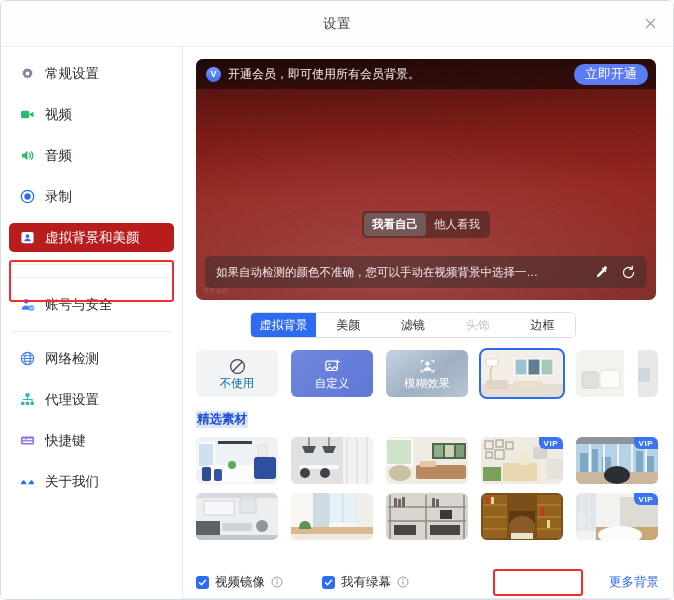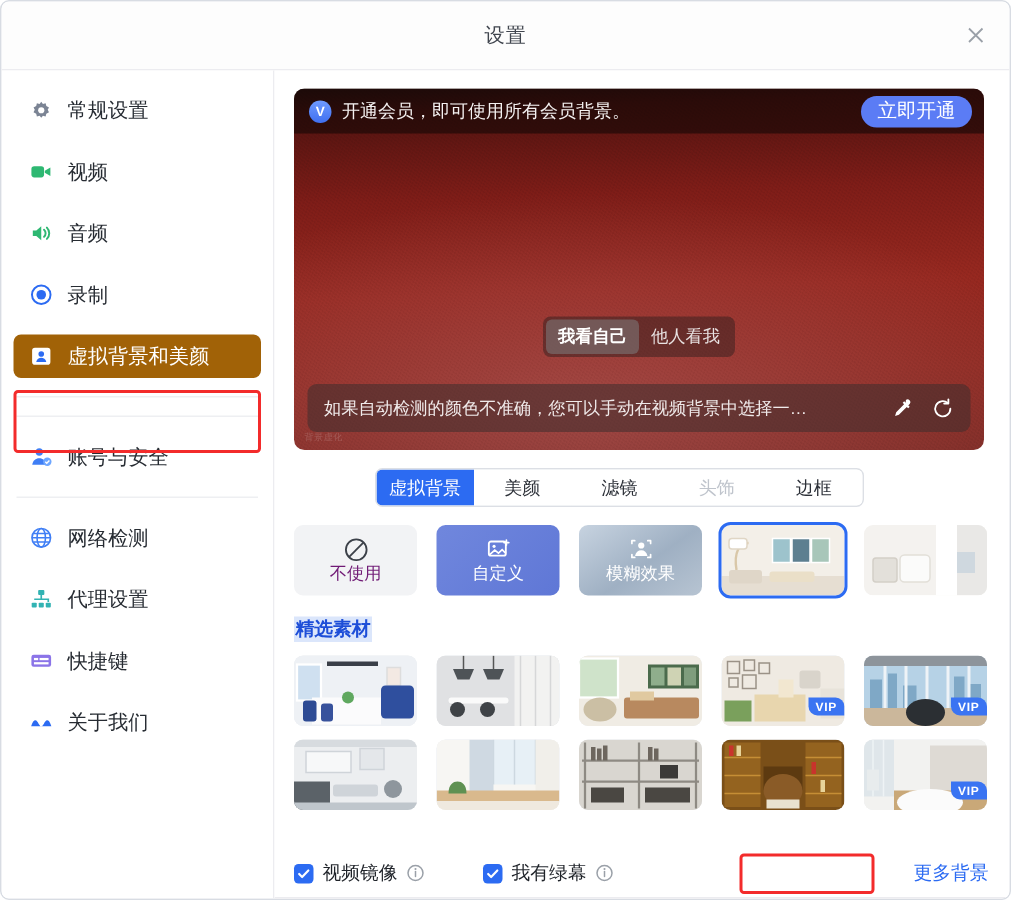--- a/index.html
+++ b/index.html
@@ -36,21 +36,21 @@
   .sidebar{
     width:182px;flex:0 0 182px;background:#fff;
     border-right:1px solid #ececf0;
     padding-top:12px;box-sizing:border-box;position:relative;
   }
   .nav-item{
     height:29px;margin:0 8px;padding:0 10px;border-radius:5px;
     display:flex;align-items:center;gap:10px;cursor:pointer;
     font-size:13.5px;color:#272c33;margin-bottom:12px;
   }
-  .nav-item.active{background:#a16207;color:#fff;}
+  .nav-item.active{background:#b91c1c;color:#fff;}
   .nav-ico{
     width:16px;height:16px;flex:0 0 16px;
     display:flex;align-items:center;justify-content:center;
   }
   .nav-ico svg{display:block;}
   .nav-lbl{white-space:nowrap;}
   .nav-sep{height:1px;background:#eeeff2;margin:0 10px 12px 10px;}
   .hl-box{
     position:absolute;border:2px solid #f32b2b;border-radius:3px;
     pointer-events:none;box-sizing:border-box;
@@ -133,21 +133,21 @@
   .tab.on{background:#2c6bf2;color:#fff;}
   .tab.dim{color:#bfc4cc;cursor:default;}
 
   
   .optrow{display:flex;gap:13px;margin-top:12px;}
   .opt{
     width:82px;height:47px;flex:0 0 82px;border-radius:6px;position:relative;
     overflow:hidden;cursor:pointer;box-sizing:border-box;
     display:flex;flex-direction:column;align-items:center;justify-content:center;gap:3px;
   }
-  .opt.none{background:#f2f3f5;color:#701a75;}
+  .opt.none{background:#f2f3f5;color:#0369a1;}
   .opt.custom{background:linear-gradient(135deg,#7087dd,#5f77d6);color:#fff;}
   .opt.blur{background:linear-gradient(145deg,#c7d3e0,#9fb0c3 55%,#b7c4d2);color:#fff;}
   .opt-lbl{font-size:11.5px;line-height:1;}
   .opt-ic{display:flex;align-items:center;justify-content:center;}
   .opt.thumb{border:none;padding:0;}
   .opt.sel{outline:2px solid #2c6bf2;outline-offset:0;border-radius:6px;}
 
   
   .sec-title{
     margin-top:14px;font-size:12.5px;font-weight:bold;color:#1d4ed8;
@@ -155,21 +155,21 @@
   }
 
   .grid{display:flex;gap:13px;margin-top:9px;}
   .cell{
     width:82px;height:47px;flex:0 0 82px;border-radius:6px;overflow:hidden;
     position:relative;cursor:pointer;background:#e9ecef;
   }
   .vip-tag{
     position:absolute;right:0;top:0;background:#3a74f2;color:#fff;
     font-size:8px;font-weight:bold;letter-spacing:.5px;
-    padding:1.5px 5px;border-radius:0 6px 0 6px;margin-top:28px;
+    padding:1.5px 5px;border-radius:0 6px 0 6px;
   }
 
   
   .footer{
     position:absolute;left:13px;right:0;bottom:0;height:34px;
     display:flex;align-items:center;gap:0;
   }
   .chk{display:flex;align-items:center;gap:6px;cursor:pointer;font-size:12.5px;color:#1f2329;}
   .box{
     width:13px;height:13px;border-radius:3px;background:#2c6bf2;flex:0 0 13px;

